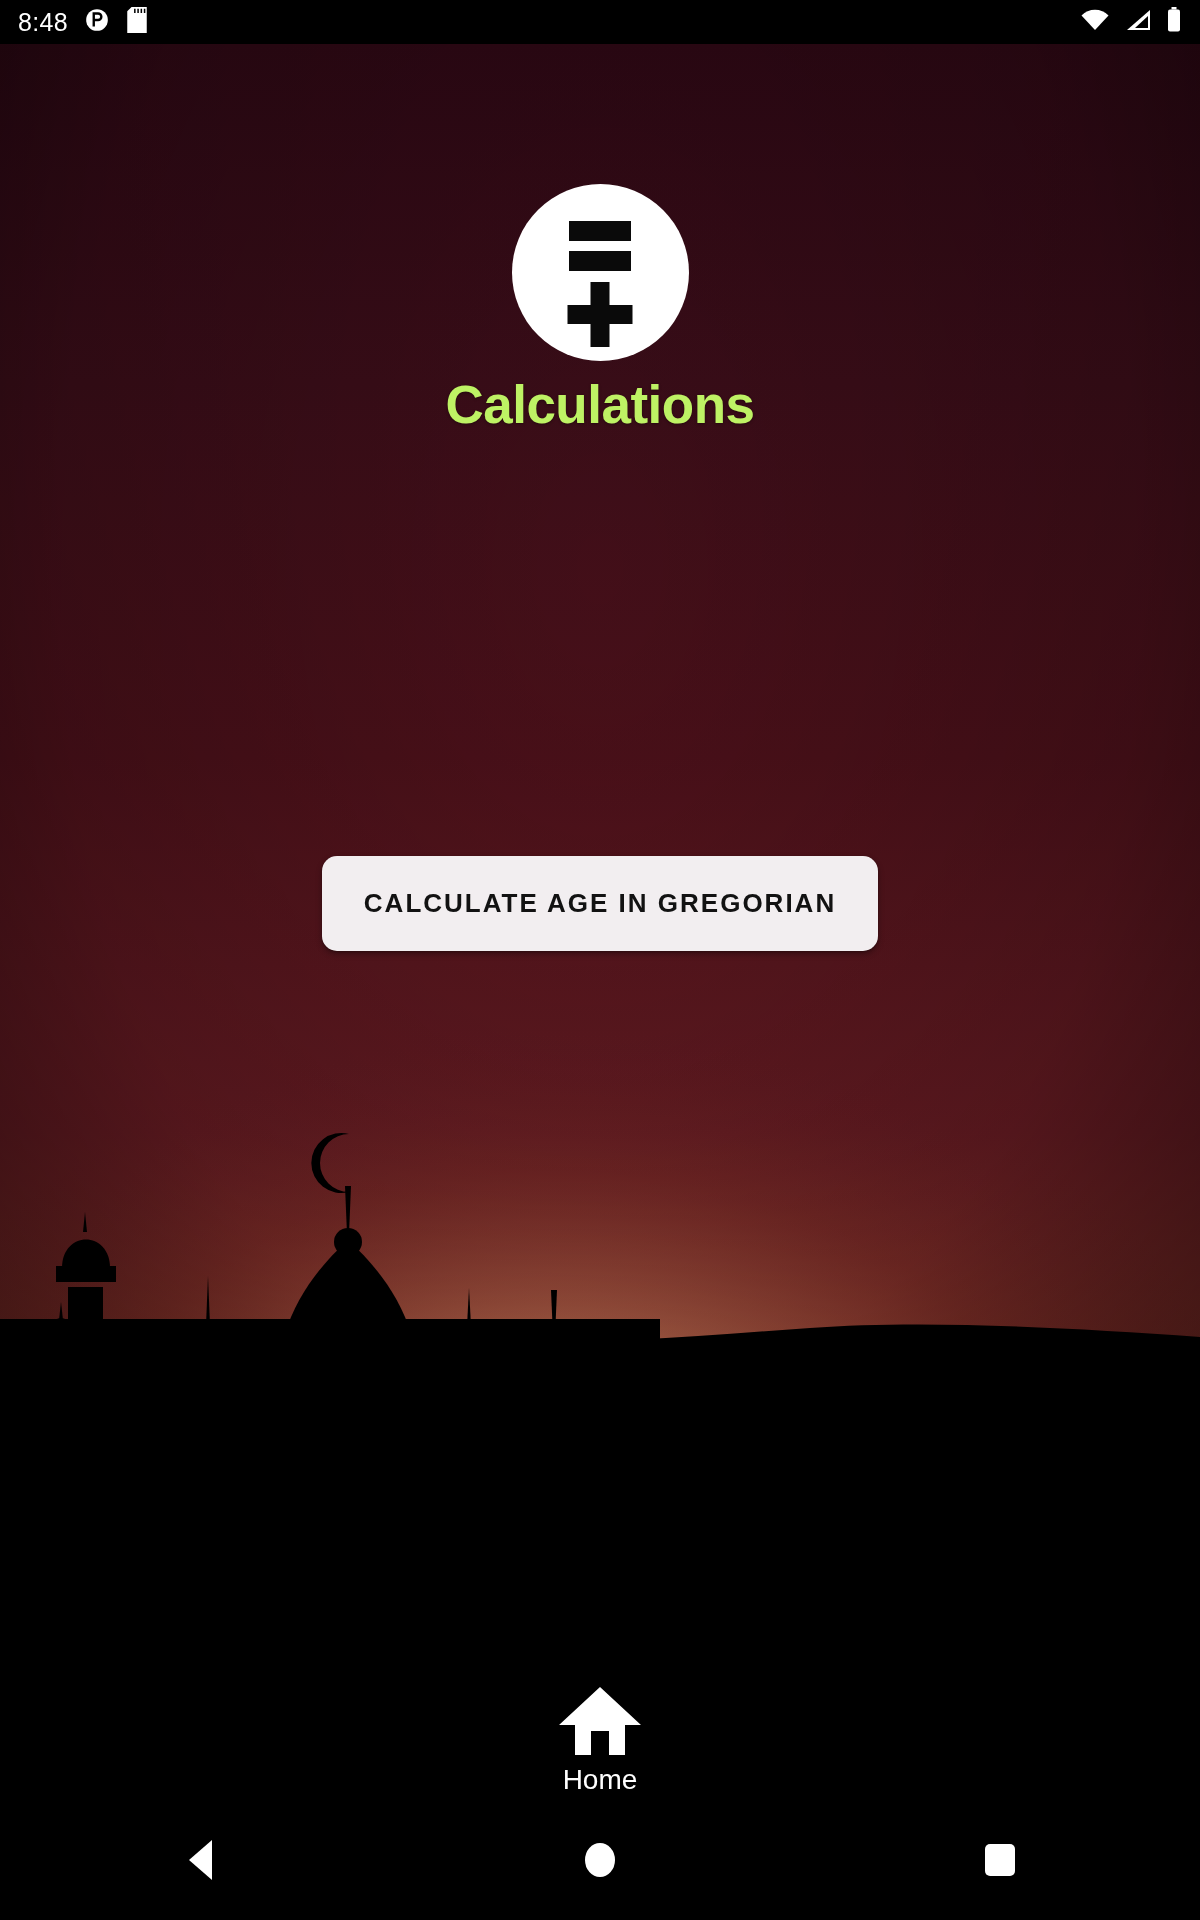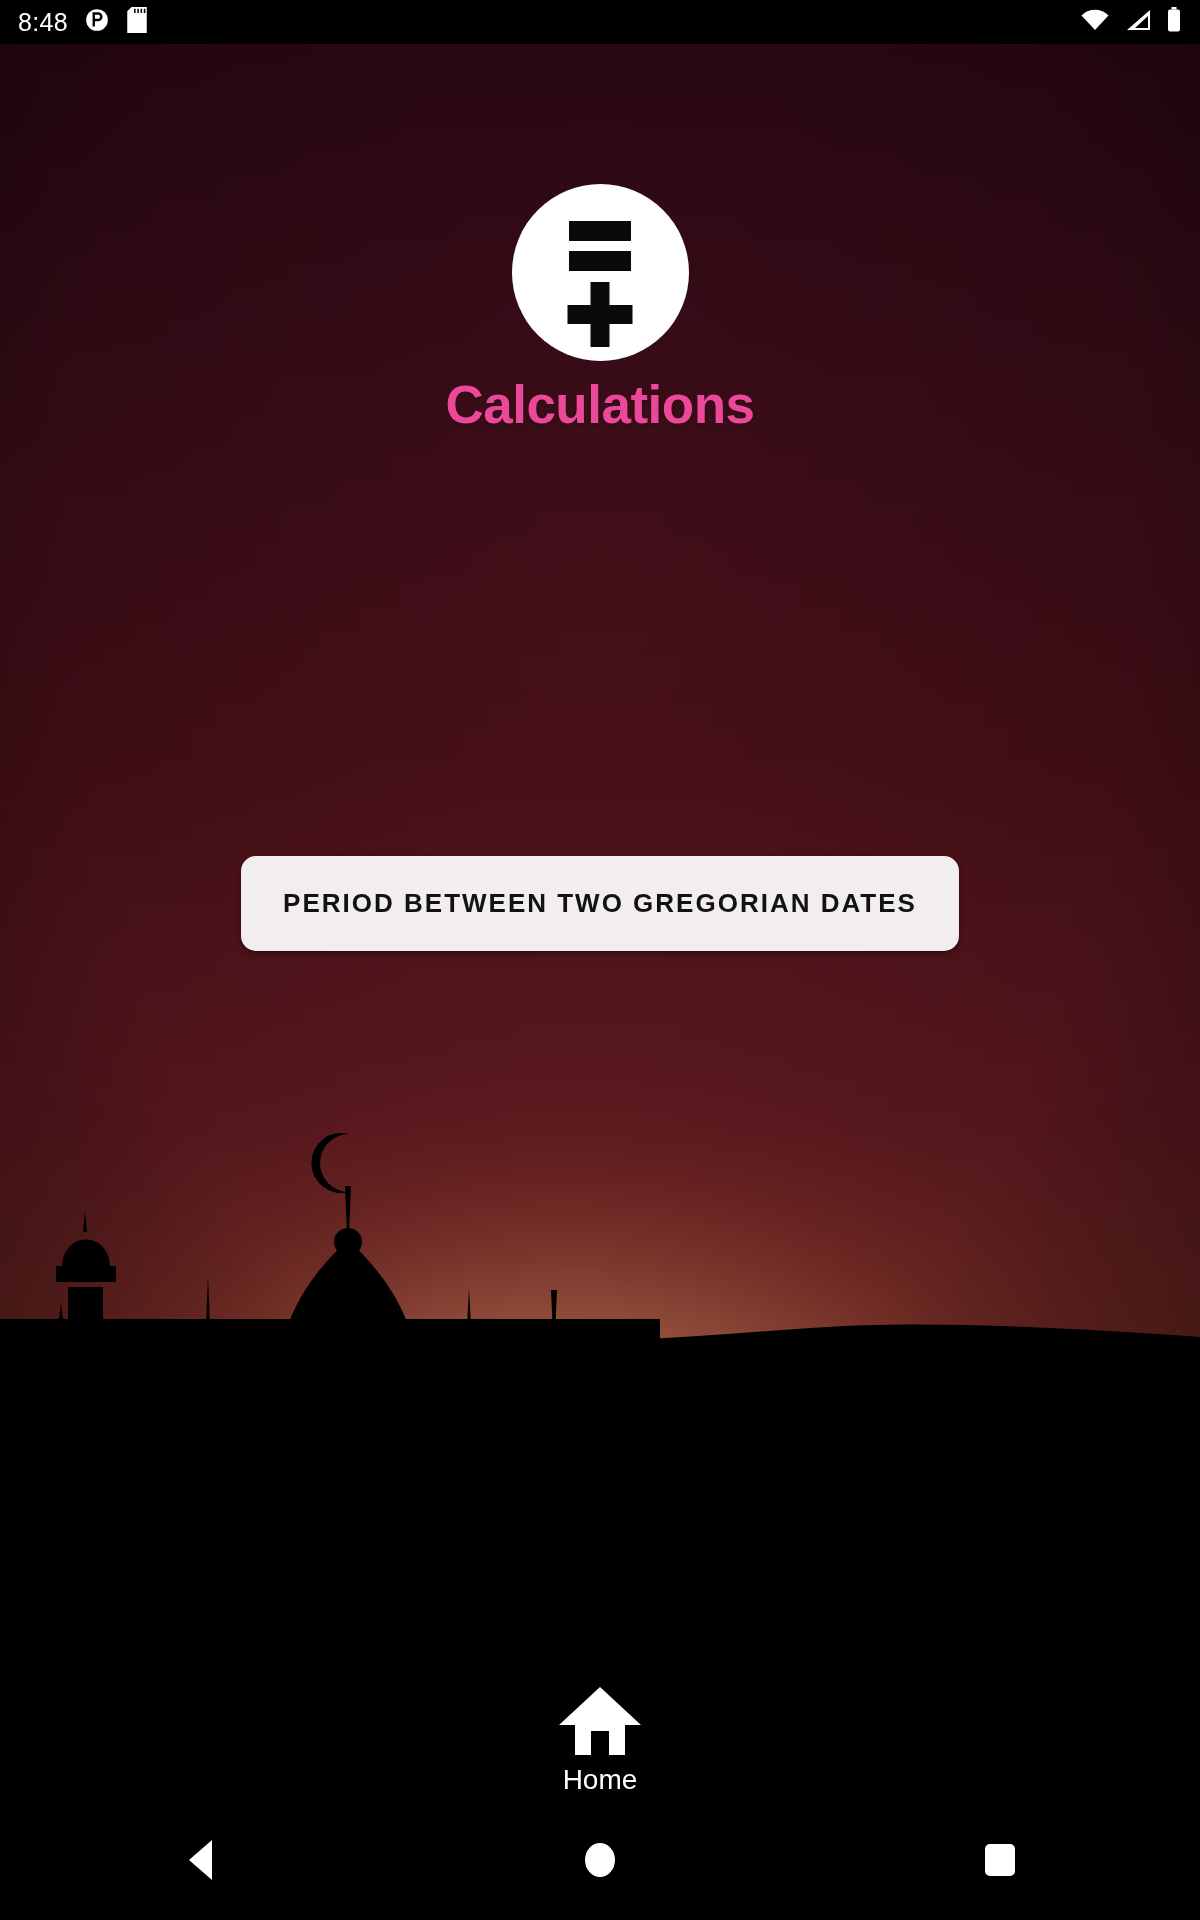--- a/index.html
+++ b/index.html
@@ -70,21 +70,21 @@
   .plus-v {
     position:absolute; left:50%; transform:translateX(-50%);
     top:98px; width:19px; height:65px; background:#0a0a0a;
   }
   .plus-h {
     position:absolute; left:50%; transform:translateX(-50%);
     top:121px; width:65px; height:19px; background:#0a0a0a;
   }
   #app-title {
     margin-top:16px;
-    color:#ec4899;
+    color:#bef264;
     font-size:53px;
     font-weight:bold;
     letter-spacing:-0.5px;
     line-height:1.05;
     text-shadow:0 1px 3px rgba(0,0,0,.35);
   }
 
   
   #button-stack {
     position:absolute; top:812px; left:0; width:1200px;
@@ -316,21 +316,21 @@
       <div id="app-logo">
         <span class="eq-bar top"></span>
         <span class="eq-bar bottom"></span>
         <span class="plus-v"></span>
         <span class="plus-h"></span>
       </div>
       <div id="app-title">Calculations</div>
     </div>
 
     <div id="button-stack">
-      <button class="action-button">PERIOD BETWEEN TWO GREGORIAN DATES</button>
+      <button class="action-button">CALCULATE AGE IN GREGORIAN</button>
     </div>
 
     <div id="bottom-nav">
       <div id="nav-home">
         <span>
           <svg width="86" height="72" viewBox="0 0 86 72">
             <path d="M43 2 L84 40 L68 40 L68 70 L52 70 L52 46 L34 46 L34 70 L18 70 L18 40 L2 40 Z" fill="#ffffff"></path>
           </svg>
         </span>
         <span id="nav-home-label">Home</span>

